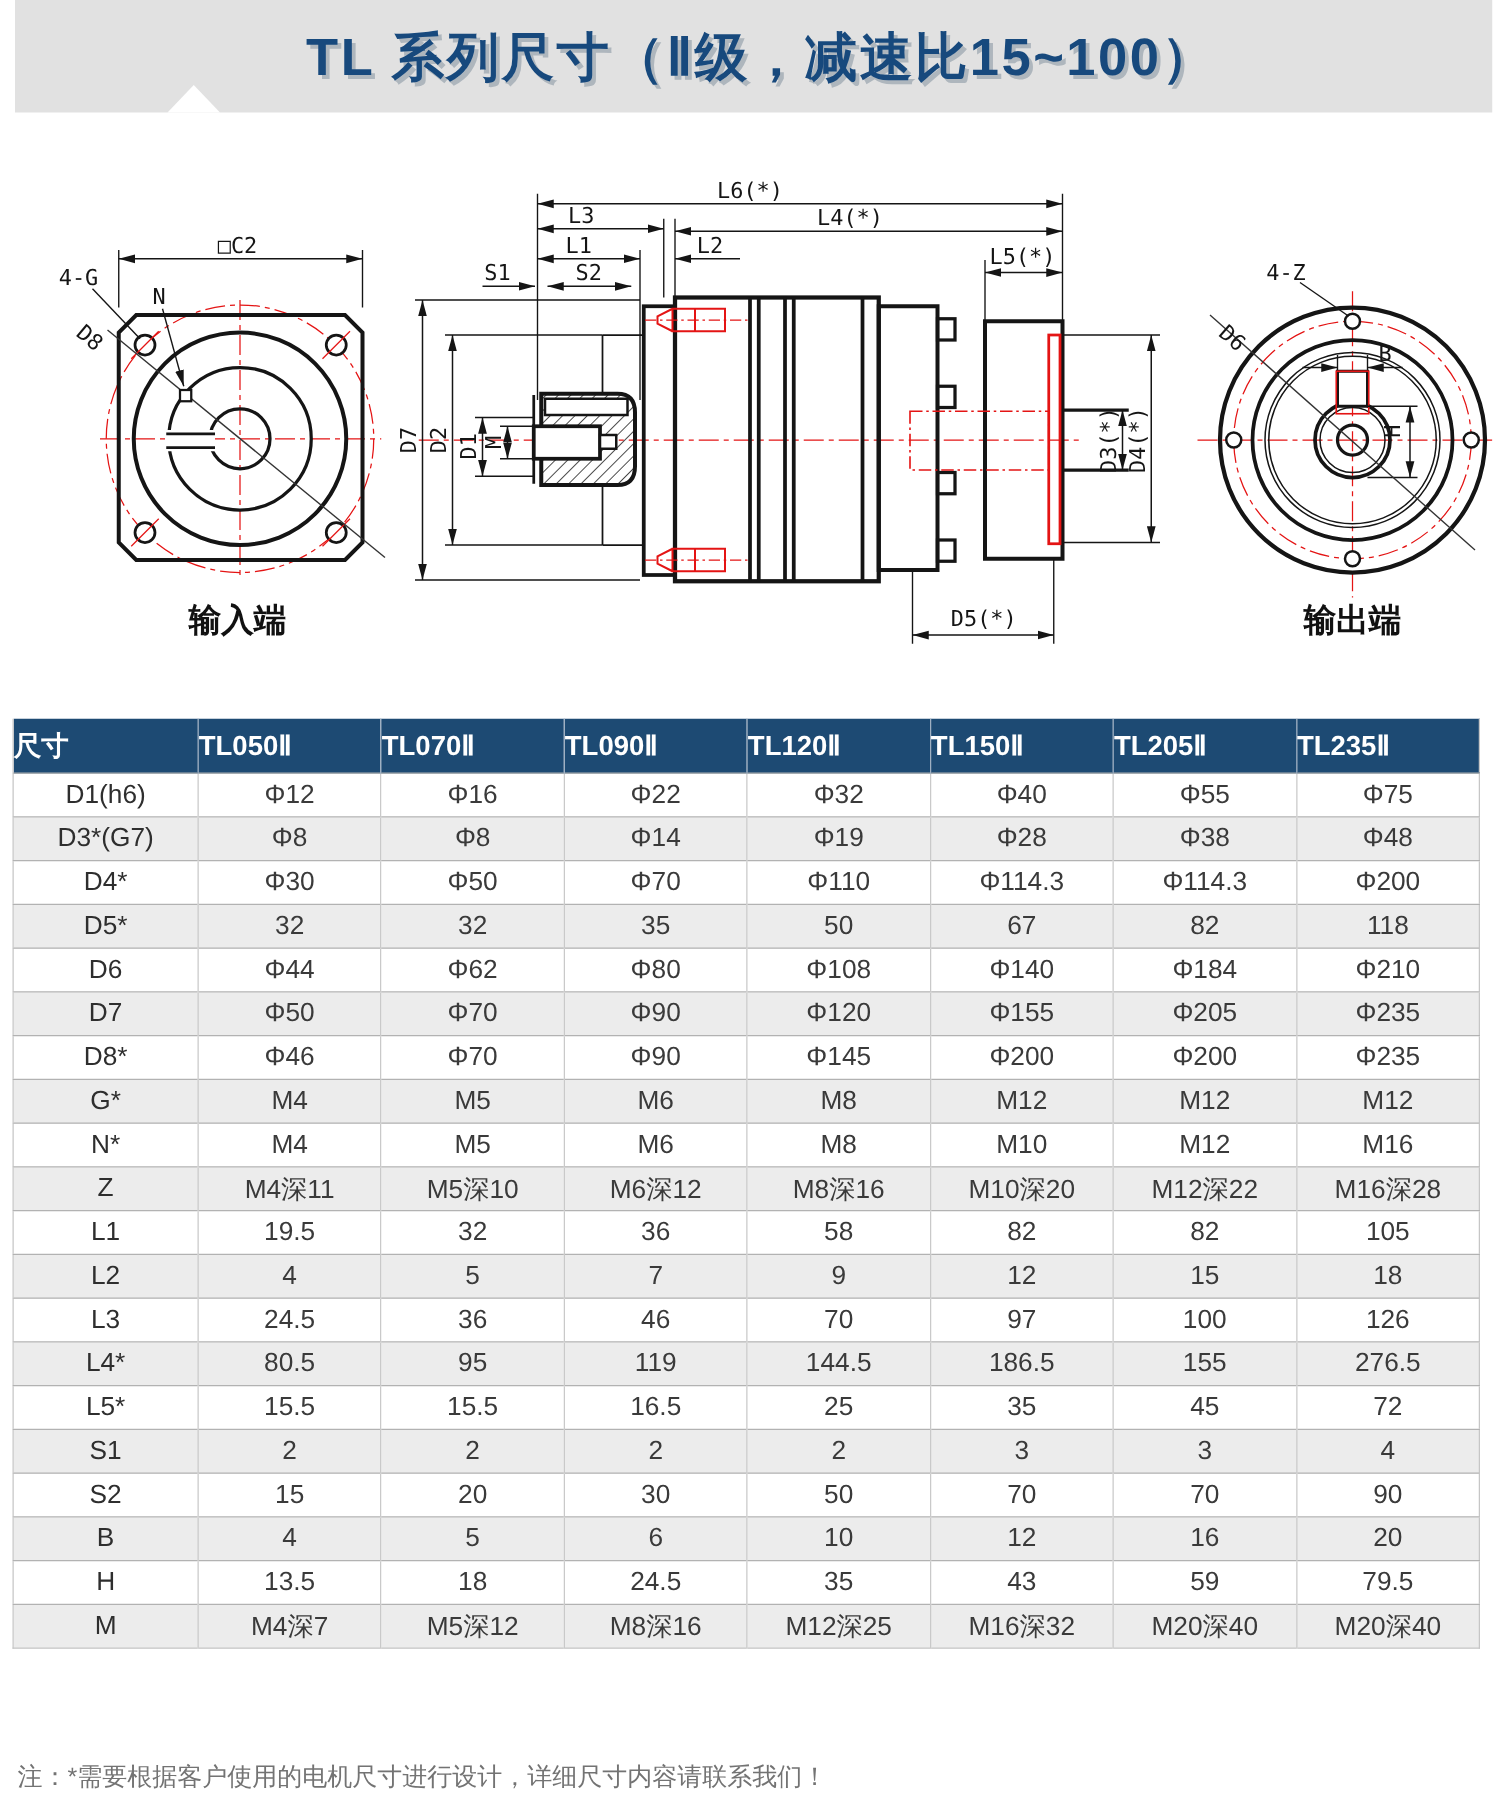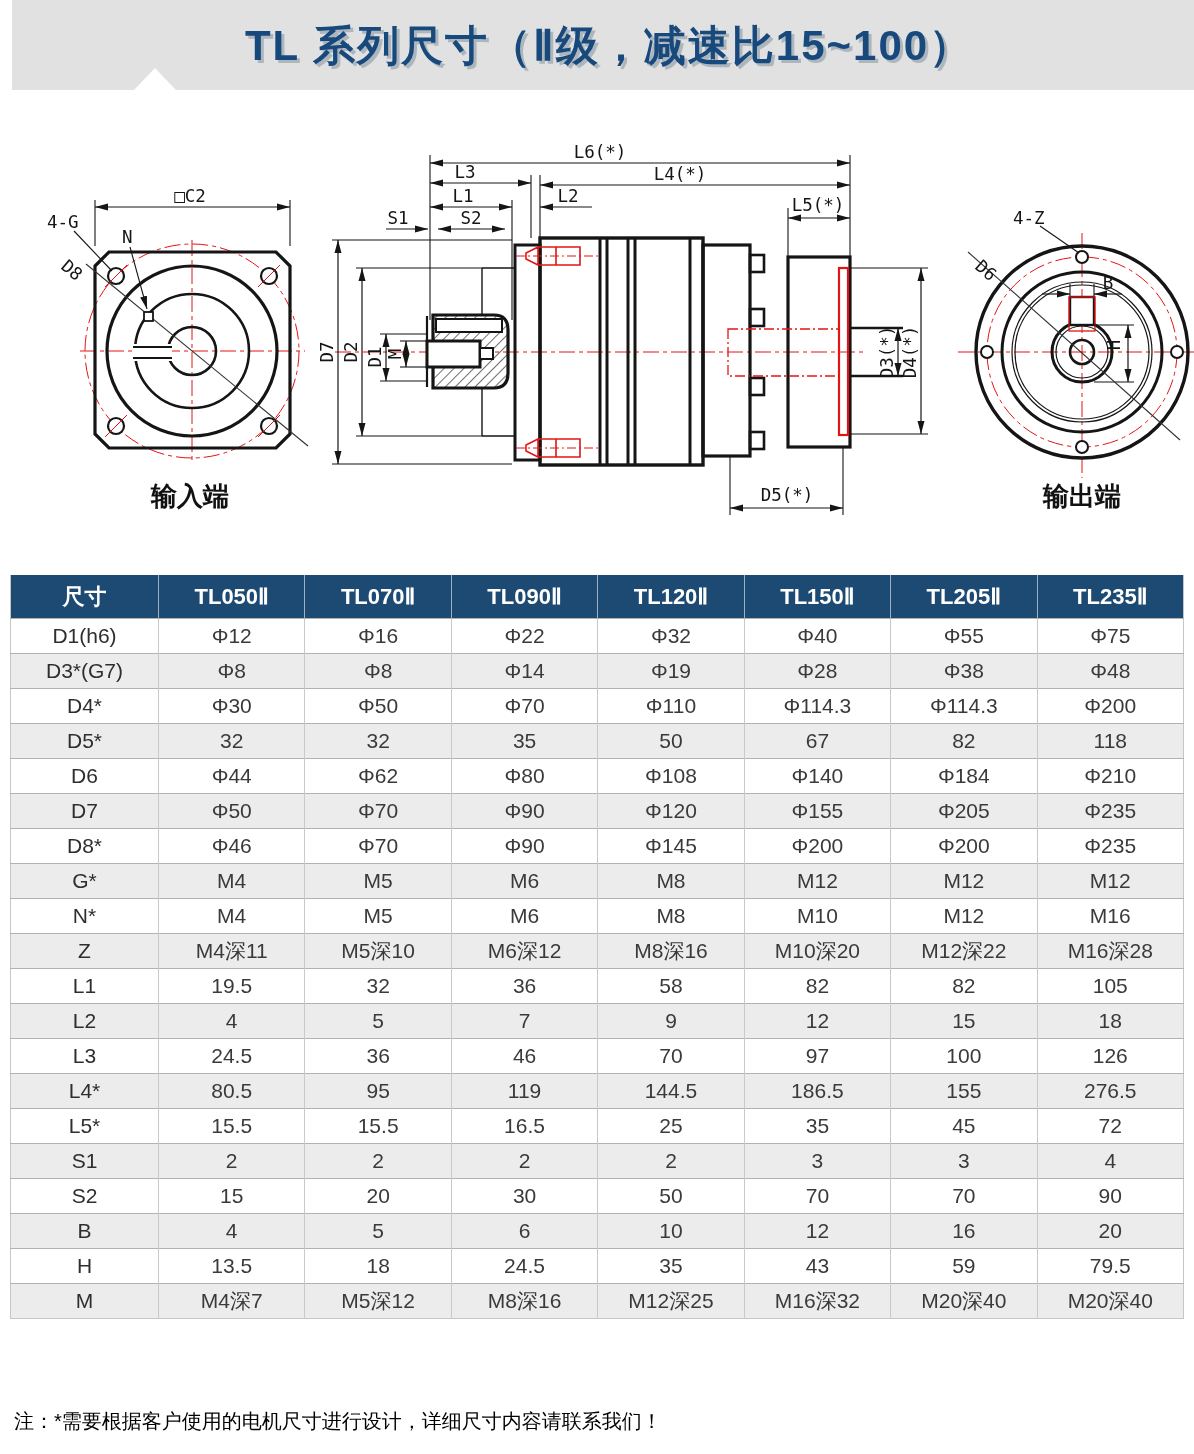--- a/index.html
+++ b/index.html
@@ -15,29 +15,29 @@
          border-bottom:22px solid #ffffff;}
   
   svg.drawing{position:absolute;left:0;top:118px;width:1194px;height:440px;}
   .cad{font-family:"DejaVu Sans Mono","Liberation Mono",monospace;font-size:17.5px;fill:#151515;}
   .cap{font-family:"Liberation Sans",sans-serif;font-size:26px;font-weight:700;fill:#111111;}
   
   .table-wrap{position:absolute;left:10px;top:575px;width:1174px;}
   table.dims{width:1174px;border-collapse:collapse;table-layout:fixed;
              border:1px solid #c6c6c6;border-top:none;}
   table.dims th{background:#1d4a73;color:#ffffff;font-size:22px;font-weight:700;
-                height:43px;padding:0;text-align:center;border-left:1px solid #9fb0c2;}
+                height:43px;padding:0;text-align:left;border-left:1px solid #9fb0c2;}
   table.dims th:first-child{border-left:none;width:147px;}
   table.dims td{height:34px;padding:0;text-align:center;font-size:21px;color:#3a3a3a;
                 border-left:1px solid #c9c9c9;border-top:1px solid #b2b2b2;}
   table.dims td:first-child{border-left:none;color:#2e2e2e;}
   table.dims tbody tr:nth-child(even){background:#ececec;}
   table.dims tbody tr:nth-child(odd){background:#ffffff;}
   
-  .note{position:absolute;left:14px;top:1408px;margin:0;font-size:20px;color:#000000;}
+  .note{position:absolute;left:14px;top:1408px;margin:0;font-size:20px;color:#737373;}
 </style>
 </head>
 <body>
 
 <div class="page">
 
   <header class="band">
     <h1>TL 系列尺寸（Ⅱ级，减速比15~100）</h1>
     <div class="notch"></div>
   </header>

